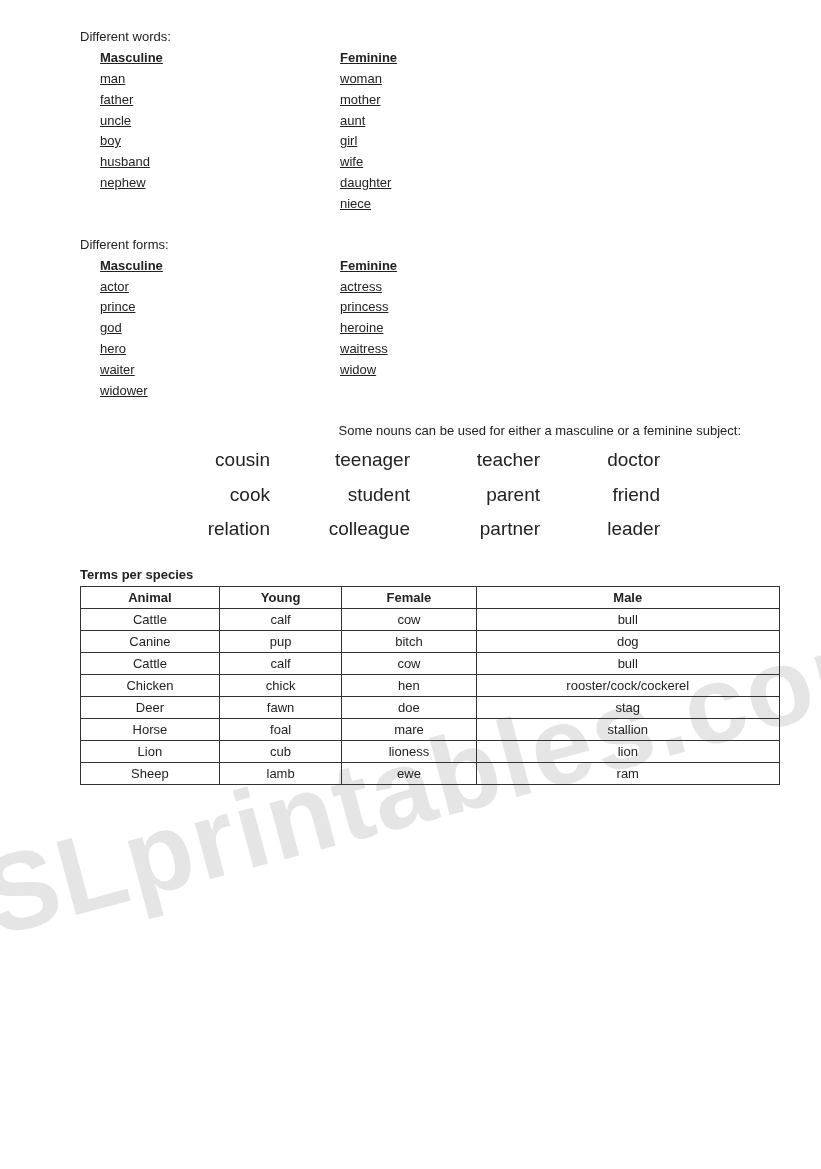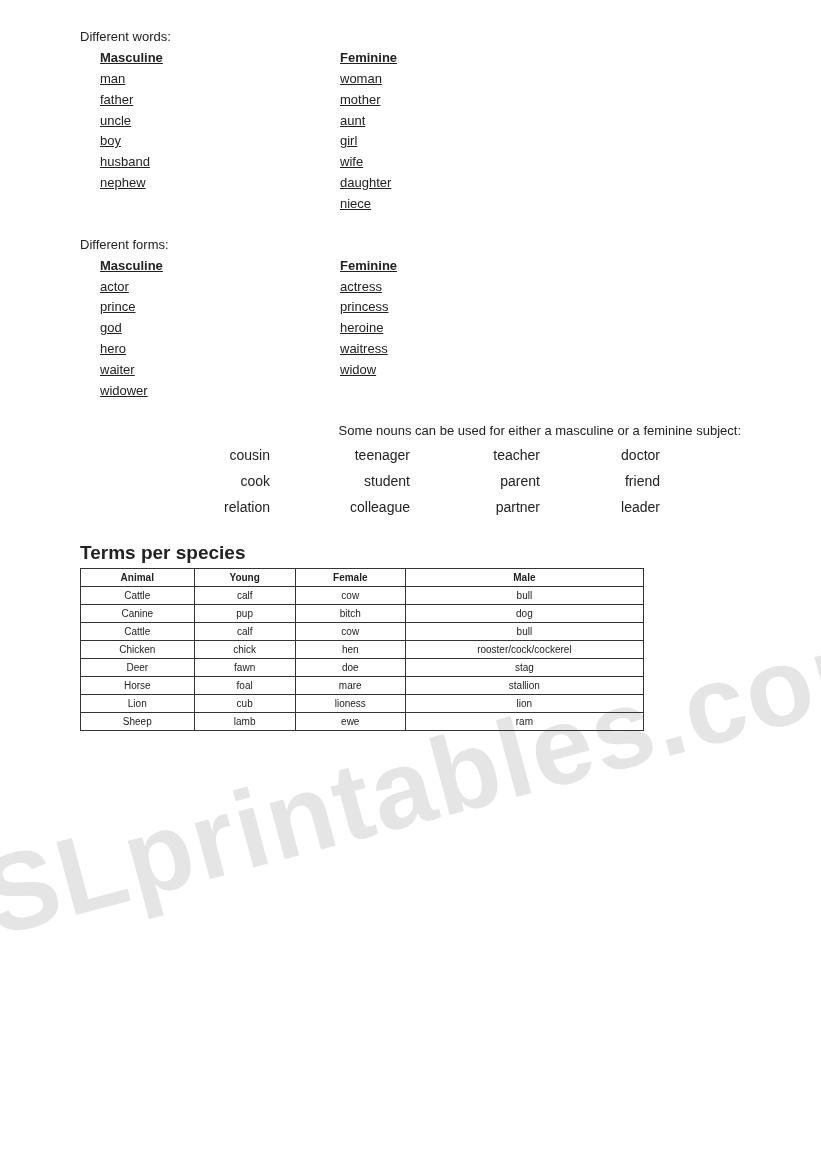--- a/index.html
+++ b/index.html
@@ -62,38 +62,38 @@
     }
 
     .nouns-grid {
       display: grid;
       grid-template-columns: 130px 140px 130px 120px;
       margin-left: 60px;
       row-gap: 2px;
     }
 
     .nouns-grid span {
-      font-size: 14px;
+      font-size: 19px;
       line-height: 1.7;
     }
 
     .terms-section {
       margin-top: 10px;
     }
 
     .terms-title {
       font-weight: bold;
-      font-size: 19px;
+      font-size: 13px;
       margin-bottom: 4px;
     }
 
     table {
       border-collapse: collapse;
-      width: 564px;
-      font-size: 10px;
+      width: 700px;
+      font-size: 13px;
     }
 
     table th, table td {
       border: 1px solid #333;
       padding: 3px 8px;
       text-align: center;
     }
 
     table th {
       font-weight: bold;

